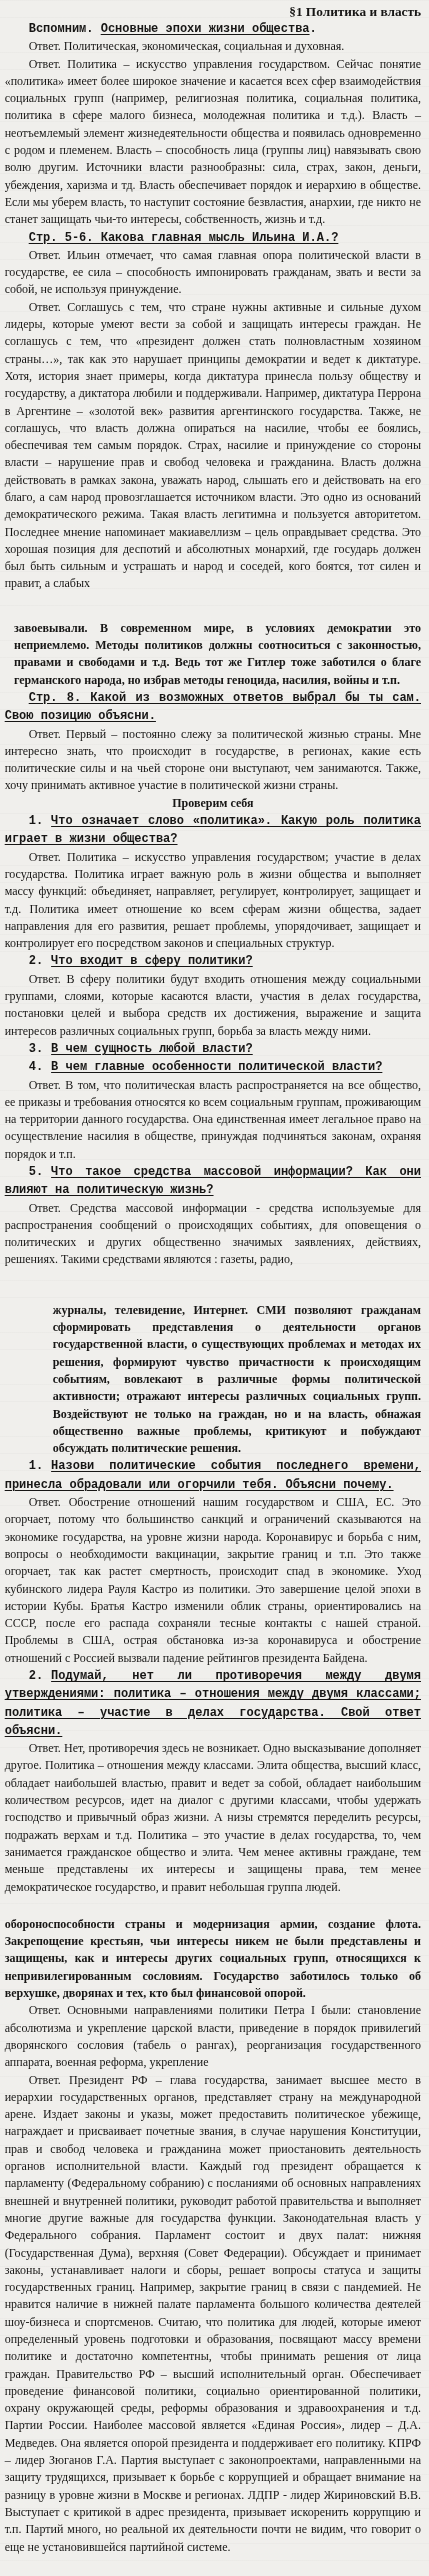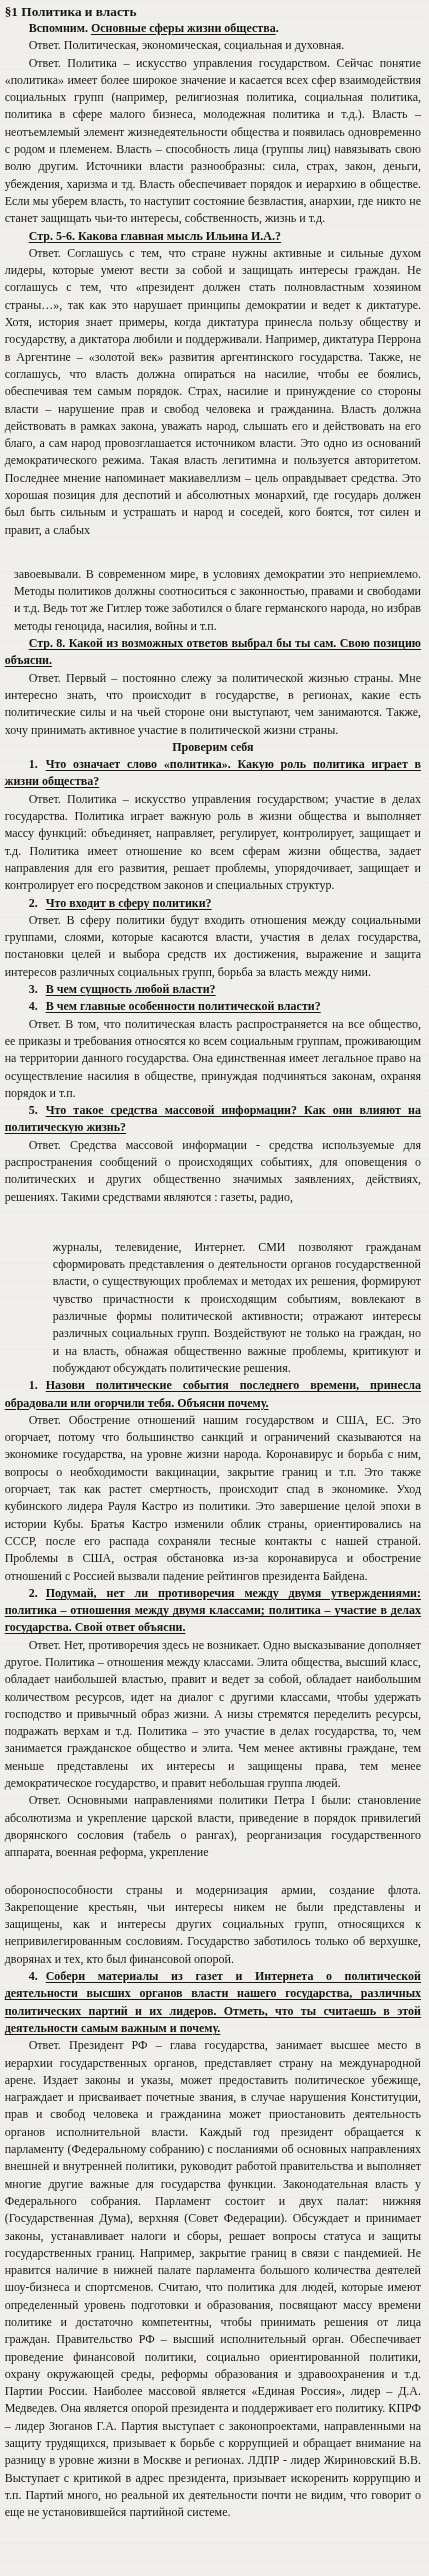--- a/index.html
+++ b/index.html
@@ -13,50 +13,51 @@
     line-height:17.3px;
   }
   .page{
     box-sizing:border-box;
     width:429px;
     min-height:2576px;
     padding:2.7px 8px 5.3px 4.7px;
     text-align:justify;
   }
   p{margin:0;}
-  .title{text-align:left;font-weight:bold;font-size:13.3px;text-indent:0;}
+  .title{text-align:right;font-weight:bold;font-size:13.3px;text-indent:0;}
   .section{text-align:center;font-weight:bold;text-indent:0;}
   .q{font-weight:bold;text-indent:24px;}
   .ans{text-indent:24px;}
-  .b{font-weight:bold;}
+  .b{font-weight:bold;font-family:Liberation Mono, monospace;}
   .u{text-decoration:underline;text-decoration-thickness:1.3px;text-underline-offset:2px;}
   .num{margin-right:8px;}
-  .cont{text-indent:0;}
+  .cont{text-indent:0;font-weight:bold;}
   .gap40{margin-top:27px;}
   .gap50{margin-top:33px;}
   .gap30{margin-top:20px;}
   .shift14{padding-left:9.3px;}
   .shift6{padding-left:4px;margin-left:44px;}
 </style>
 </head>
 <body>
 
 <div class="page">
 
   <p class="title">§1 Политика и власть</p>
 
-  <p class="q"><span class="b">Вспомним. </span><span class="b u">Основные сферы жизни общества</span><span class="b">.</span></p>
+  <p class="q"><span class="b">Вспомним. </span><span class="b u">Основные эпохи жизни общества</span><span class="b">.</span></p>
 
   <p class="ans">Ответ. Политическая, экономическая, социальная и духовная.</p>
 
 
   <p class="ans">Ответ. Политика – искусство управления государством. Сейчас понятие «политика» имеет более широкое значение и касается всех сфер взаимодействия социальных групп (например, религиозная политика, социальная политика, политика в сфере малого бизнеса, молодежная политика и т.д.). Власть – неотъемлемый элемент жизнедеятельности общества и появилась одновременно с родом и племенем. Власть – способность лица (группы лиц) навязывать свою волю другим. Источники власти разнообразны: сила, страх, закон, деньги, убеждения, харизма и тд. Власть обеспечивает порядок и иерархию в обществе. Если мы уберем власть, то наступит состояние безвластия, анархии, где никто не станет защищать чьи-то интересы, собственность, жизнь и т.д.</p>
 
   <p class="q"><span class="b u">Стр. 5-6. Какова главная мысль Ильина И.А.?</span></p>
 
+  <p class="ans">Ответ. Ильин отмечает, что самая главная опора политической власти в государстве, ее сила – способность импонировать гражданам, звать и вести за собой, не используя принуждение.</p>
 
 
   <p class="ans">Ответ. Соглашусь с тем, что стране нужны активные и сильные духом лидеры, которые умеют вести за собой и защищать интересы граждан. Не соглашусь с тем, что «президент должен стать полновластным хозяином страны…», так как это нарушает принципы демократии и ведет к диктатуре. Хотя, история знает примеры, когда диктатура принесла пользу обществу и государству, а диктатора любили и поддерживали. Например, диктатура Перрона в Аргентине – «золотой век» развития аргентинского государства. Также, не соглашусь, что власть должна опираться на насилие, чтобы ее боялись, обеспечивая тем самым порядок. Страх, насилие и принуждение со стороны власти – нарушение прав и свобод человека и гражданина. Власть должна действовать в рамках закона, уважать народ, слышать его и действовать на его благо, а сам народ провозглашается источником власти. Это одно из оснований демократического режима. Такая власть легитимна и пользуется авторитетом. Последнее мнение напоминает макиавеллизм – цель оправдывает средства. Это хорошая позиция для деспотий и абсолютных монархий, где государь должен был быть сильным и устрашать и народ и соседей, кого боятся, тот силен и правит, а слабых</p>
   <p class="ans cont gap40 shift14">завоевывали. В современном мире, в условиях демократии это неприемлемо. Методы политиков должны соотноситься с законностью, правами и свободами и т.д. Ведь тот же Гитлер тоже заботился о благе германского народа, но избрав методы геноцида, насилия, войны и т.п.</p>
 
   <p class="q"><span class="b u">Стр. 8. Какой из возможных ответов выбрал бы ты сам. Свою позицию объясни.</span></p>
 
   <p class="ans">Ответ. Первый – постоянно слежу за политической жизнью страны. Мне интересно знать, что происходит в государстве, в регионах, какие есть политические силы и на чьей стороне они выступают, чем занимаются. Также, хочу принимать активное участие в политической жизни страны.</p>
 
   <p class="section">Проверим себя</p>
@@ -76,20 +77,19 @@
   <p class="ans">Ответ. Средства массовой информации - средства используемые для распространения сообщений о происходящих событиях, для оповещения о политических и других общественно значимых заявлениях, действиях, решениях. Такими средствами являются : газеты, радио,</p>
   <p class="ans cont gap50 shift6">журналы, телевидение, Интернет. СМИ позволяют гражданам сформировать представления о деятельности органов государственной власти, о существующих проблемах и методах их решения, формируют чувство причастности к происходящим событиям, вовлекают в различные формы политической активности; отражают интересы различных социальных групп. Воздействуют не только на граждан, но и на власть, обнажая общественно важные проблемы, критикуют и побуждают обсуждать политические решения.</p>
 
 
   <p class="q"><span class="b num">1.</span><span class="b u">Назови политические события последнего времени, принесла обрадовали или огорчили тебя. Объясни почему.</span></p>
   <p class="ans">Ответ. Обострение отношений нашим государством и США, ЕС. Это огорчает, потому что большинство санкций и ограничений сказываются на экономике государства, на уровне жизни народа. Коронавирус и борьба с ним, вопросы о необходимости вакцинации, закрытие границ и т.п. Это также огорчает, так как растет смертность, происходит спад в экономике. Уход кубинского лидера Рауля Кастро из политики. Это завершение целой эпохи в истории Кубы. Братья Кастро изменили облик страны, ориентировались на СССР, после его распада сохраняли тесные контакты с нашей страной. Проблемы в США, острая обстановка из-за коронавируса и обострение отношений с Россией вызвали падение рейтингов президента Байдена.</p>
 
   <p class="q"><span class="b num">2.</span><span class="b u">Подумай, нет ли противоречия между двумя утверждениями: политика – отношения между двумя классами; политика – участие в делах государства. Свой ответ объясни.</span></p>
   <p class="ans">Ответ. Нет, противоречия здесь не возникает. Одно высказывание дополняет другое. Политика – отношения между классами. Элита общества, высший класс, обладает наибольшей властью, правит и ведет за собой, обладает наибольшим количеством ресурсов, идет на диалог с другими классами, чтобы удержать господство и привычный образ жизни. А низы стремятся переделить ресурсы, подражать верхам и т.д. Политика – это участие в делах государства, то, чем занимается гражданское общество и элита. Чем менее активны граждане, тем меньше представлены их интересы и защищены права, тем менее демократическое государство, и правит небольшая группа людей.</p>
 
+  <p class="ans cont gap30">обороноспособности страны и модернизация армии, создание флота. Закрепощение крестьян, чьи интересы никем не были представлены и защищены, как и интересы других социальных групп, относящихся к непривилегированным сословиям. Государство заботилось только об верхушке, дворянах и тех, кто был финансовой опорой.</p>
   <p class="ans">Ответ. Основными направлениями политики Петра I были: становление абсолютизма и укрепление царской власти, приведение в порядок привилегий дворянского сословия (табель о рангах), реорганизация государственного аппарата, военная реформа, укрепление</p>
-  <p class="ans cont gap30">обороноспособности страны и модернизация армии, создание флота. Закрепощение крестьян, чьи интересы никем не были представлены и защищены, как и интересы других социальных групп, относящихся к непривилегированным сословиям. Государство заботилось только об верхушке, дворянах и тех, кто был финансовой опорой.</p>
 
-  <p class="q"><span class="b num">4.</span><span class="b u">Собери материалы из газет и Интернета о политической деятельности высших органов власти нашего государства, различных политических партий и их лидеров. Отметь, что ты считаешь в этой деятельности самым важным и почему.</span></p>
   <p class="ans">Ответ. Президент РФ – глава государства, занимает высшее место в иерархии государственных органов, представляет страну на международной арене. Издает законы и указы, может предоставить политическое убежище, награждает и присваивает почетные звания, в случае нарушения Конституции, прав и свобод человека и гражданина может приостановить деятельность органов исполнительной власти. Каждый год президент обращается к парламенту (Федеральному собранию) с посланиями об основных направлениях внешней и внутренней политики, руководит работой правительства и выполняет многие другие важные для государства функции. Законодательная власть у Федерального собрания. Парламент состоит и двух палат: нижняя (Государственная Дума), верхняя (Совет Федерации). Обсуждает и принимает законы, устанавливает налоги и сборы, решает вопросы статуса и защиты государственных границ. Например, закрытие границ в связи с пандемией. Не нравится наличие в нижней палате парламента большого количества деятелей шоу-бизнеса и спортсменов. Считаю, что политика для людей, которые имеют определенный уровень подготовки и образования, посвящают массу времени политике и достаточно компетентны, чтобы принимать решения от лица граждан. Правительство РФ – высший исполнительный орган. Обеспечивает проведение финансовой политики, социально ориентированной политики, охрану окружающей среды, реформы образования и здравоохранения и т.д. Партии России. Наиболее массовой является «Единая Россия», лидер – Д.А. Медведев. Она является опорой президента и поддерживает его политику. КПРФ – лидер Зюганов Г.А. Партия выступает с законопроектами, направленными на защиту трудящихся, призывает к борьбе с коррупцией и обращает внимание на разницу в уровне жизни в Москве и регионах. ЛДПР - лидер Жириновский В.В. Выступает с критикой в адрес президента, призывает искоренить коррупцию и т.п. Партий много, но реальной их деятельности почти не видим, что говорит о еще не установившейся партийной системе.</p>
 
 </div>
 
 
 </body></html>

